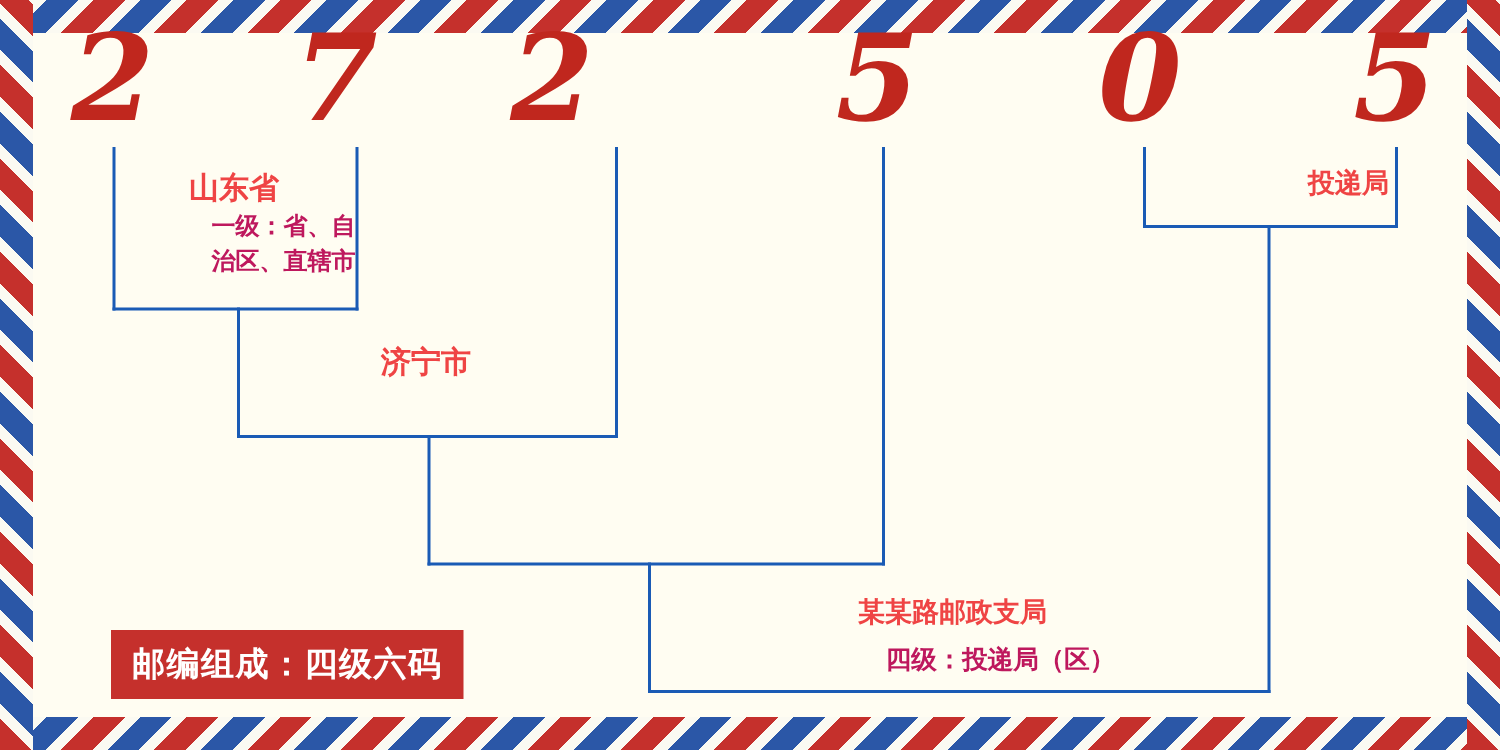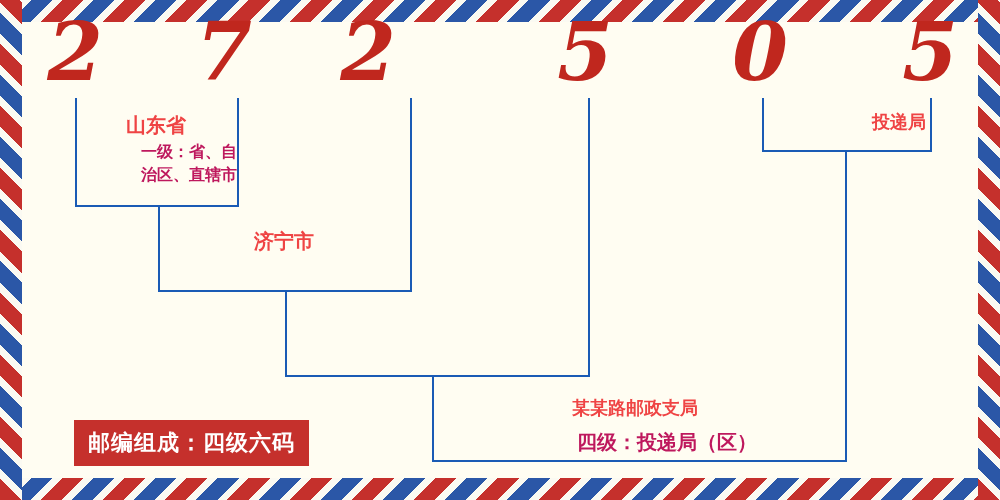--- a/index.html
+++ b/index.html
@@ -67,21 +67,21 @@
     position:absolute; text-align:center;
     color:#be185d; font-weight:bold; font-size:16px; line-height:1.45;margin-left:32px;
   }
   .l1-name { left:75px;  top:112px; width:162px; }
   .l1-desc { left:105px; top:140px; width:104px; }
   .l2-name { left:194px; top:228px; width:180px; }
   .l2-desc { left:194px; top:257px; width:180px; }
   .l3-name { left:346px; top:313px; width:180px; }
   .l3-desc { left:316px; top:342px; width:240px; }
   .l4-name { left:520px; top:396px; width:230px; font-size:18px; }
-  .l4-desc { left:520px; top:428px; width:230px; font-size:20px; }
+  .l4-desc { left:520px; top:428px; width:230px; font-size:17px; }
   .dv-name { left:766px; top:110px; width:160px; font-size:18px;text-align:right; }
 
   .footer-box {
     position:absolute; left:36px; top:420px;
     background:#c5302c; color:#ffffff;
     font-weight:bold; font-size:22px;
     padding:8px 14px; letter-spacing:1px;margin-left:38px;
   }
 </style>
 </head>

